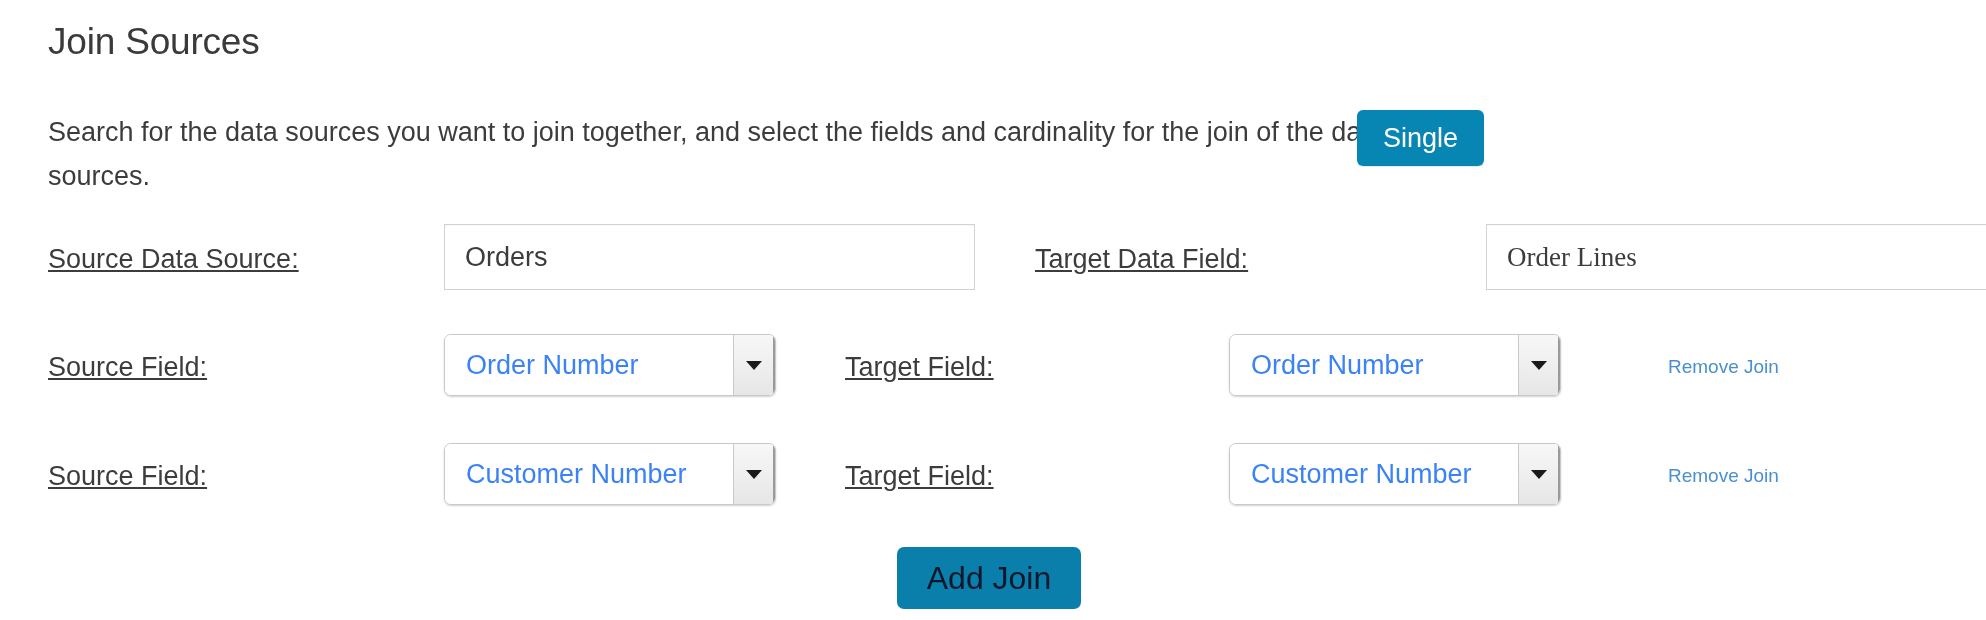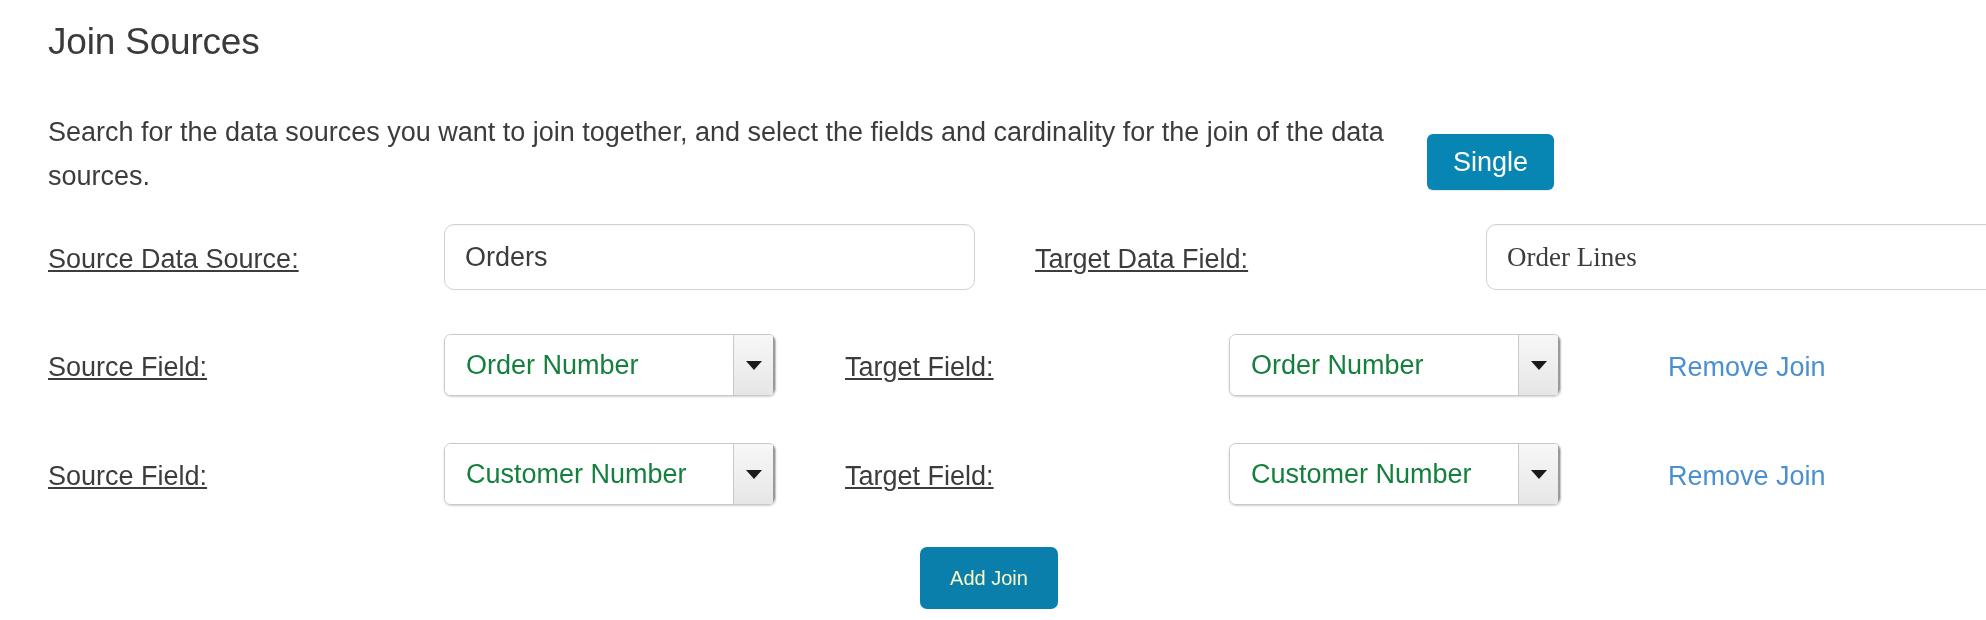--- a/index.html
+++ b/index.html
@@ -47,27 +47,26 @@
     width: 1350px;
     font-size: 27px;
     line-height: 44px;
     color: #3c3c3c;
     margin: 0;
   }
 
   
   .toggle-group {
     position: absolute;
-    left: 1427px;
+    left: 1357px;
     top: 110px;
     display: flex;
     border-radius: 6px;
     overflow: hidden;
     box-shadow: 0 1px 1px rgba(0,0,0,0.10);
-    margin-top: 24px;
   }
   .toggle-btn {
     font-family: "Liberation Sans", sans-serif;
     font-size: 27px;
     line-height: 1;
     color: #ffffff;
     border: none;
     padding: 0 26px;
     height: 56px;
     display: flex;
@@ -101,21 +100,21 @@
   .label-src-ds  { left: 48px;   top: 10px; }
   .label-tgt-ds  { left: 1035px; top: 10px; }
   .label-src-f   { left: 48px;   top: 10px; }
   .label-tgt-f   { left: 833px;  top: 10px; margin-left: 12px; }
 
   
   .text-input {
     position: absolute;
     height: 66px;
     border: 1px solid #d2d2d2;
-    border-radius: 10px;
+    border-radius: 0;
     background: #ffffff;
     font-family: "Liberation Sans", sans-serif;
     font-size: 27px;
     color: #3c3c3c;
     padding: 0 20px;
     outline: none;
     box-shadow: 0 1px 1px rgba(0,0,0,0.035) inset;
   }
   .input-src-ds { left: 444px;  top: -8px; width: 531px; }
   .input-tgt-ds { left: 1486px; top: -8px; width: 531px; font-family: Liberation Serif, serif; }
@@ -133,21 +132,21 @@
     overflow: hidden;
     box-shadow: 0 1px 2px rgba(0,0,0,0.18);
     cursor: pointer;
   }
   .select-value {
     flex: 1 1 auto;
     display: flex;
     align-items: center;
     padding-left: 21px;
     font-size: 27px;
-    color: #15803d;
+    color: #3b82f6;
     background: #ffffff;
     white-space: nowrap;
     overflow: hidden;
   }
   .select-arrow-btn {
     flex: 0 0 42px;
     width: 42px;
     display: flex;
     align-items: center;
     justify-content: center;
@@ -165,43 +164,43 @@
   .select-src-1 { left: 444px; top: -6px; }
   .select-tgt-1 { left: 1229px; top: -6px; }
   .select-src-2 { left: 444px; top: -6px; }
   .select-tgt-2 { left: 1229px; top: -6px; }
 
   
   .remove-link {
     position: absolute;
     left: 1668px;
     top: 10px;
-    font-size: 27px;
+    font-size: 19px;
     line-height: 34px;
     color: #4a8fd0;
     text-decoration: none;
     cursor: pointer;
     white-space: nowrap;
   }
 
   
   .add-join-wrap {
     position: absolute;
     left: 0;
     top: 547px;
     width: 1986px;
     display: flex;
     justify-content: center;
   }
   .add-join-btn {
     margin-left: -8px;
     background: #0b7fab;
-    color: #fef9c3;
-    font-family: "Liberation Sans", sans-serif;
-    font-size: 20px;
+    color: #0f172a;
+    font-family: "Liberation Sans", sans-serif;
+    font-size: 32px;
     line-height: 1;
     border: none;
     border-radius: 7px;
     padding: 0 30px;
     height: 62px;
     display: flex;
     align-items: center;
     justify-content: center;
     cursor: pointer;
     white-space: nowrap;

